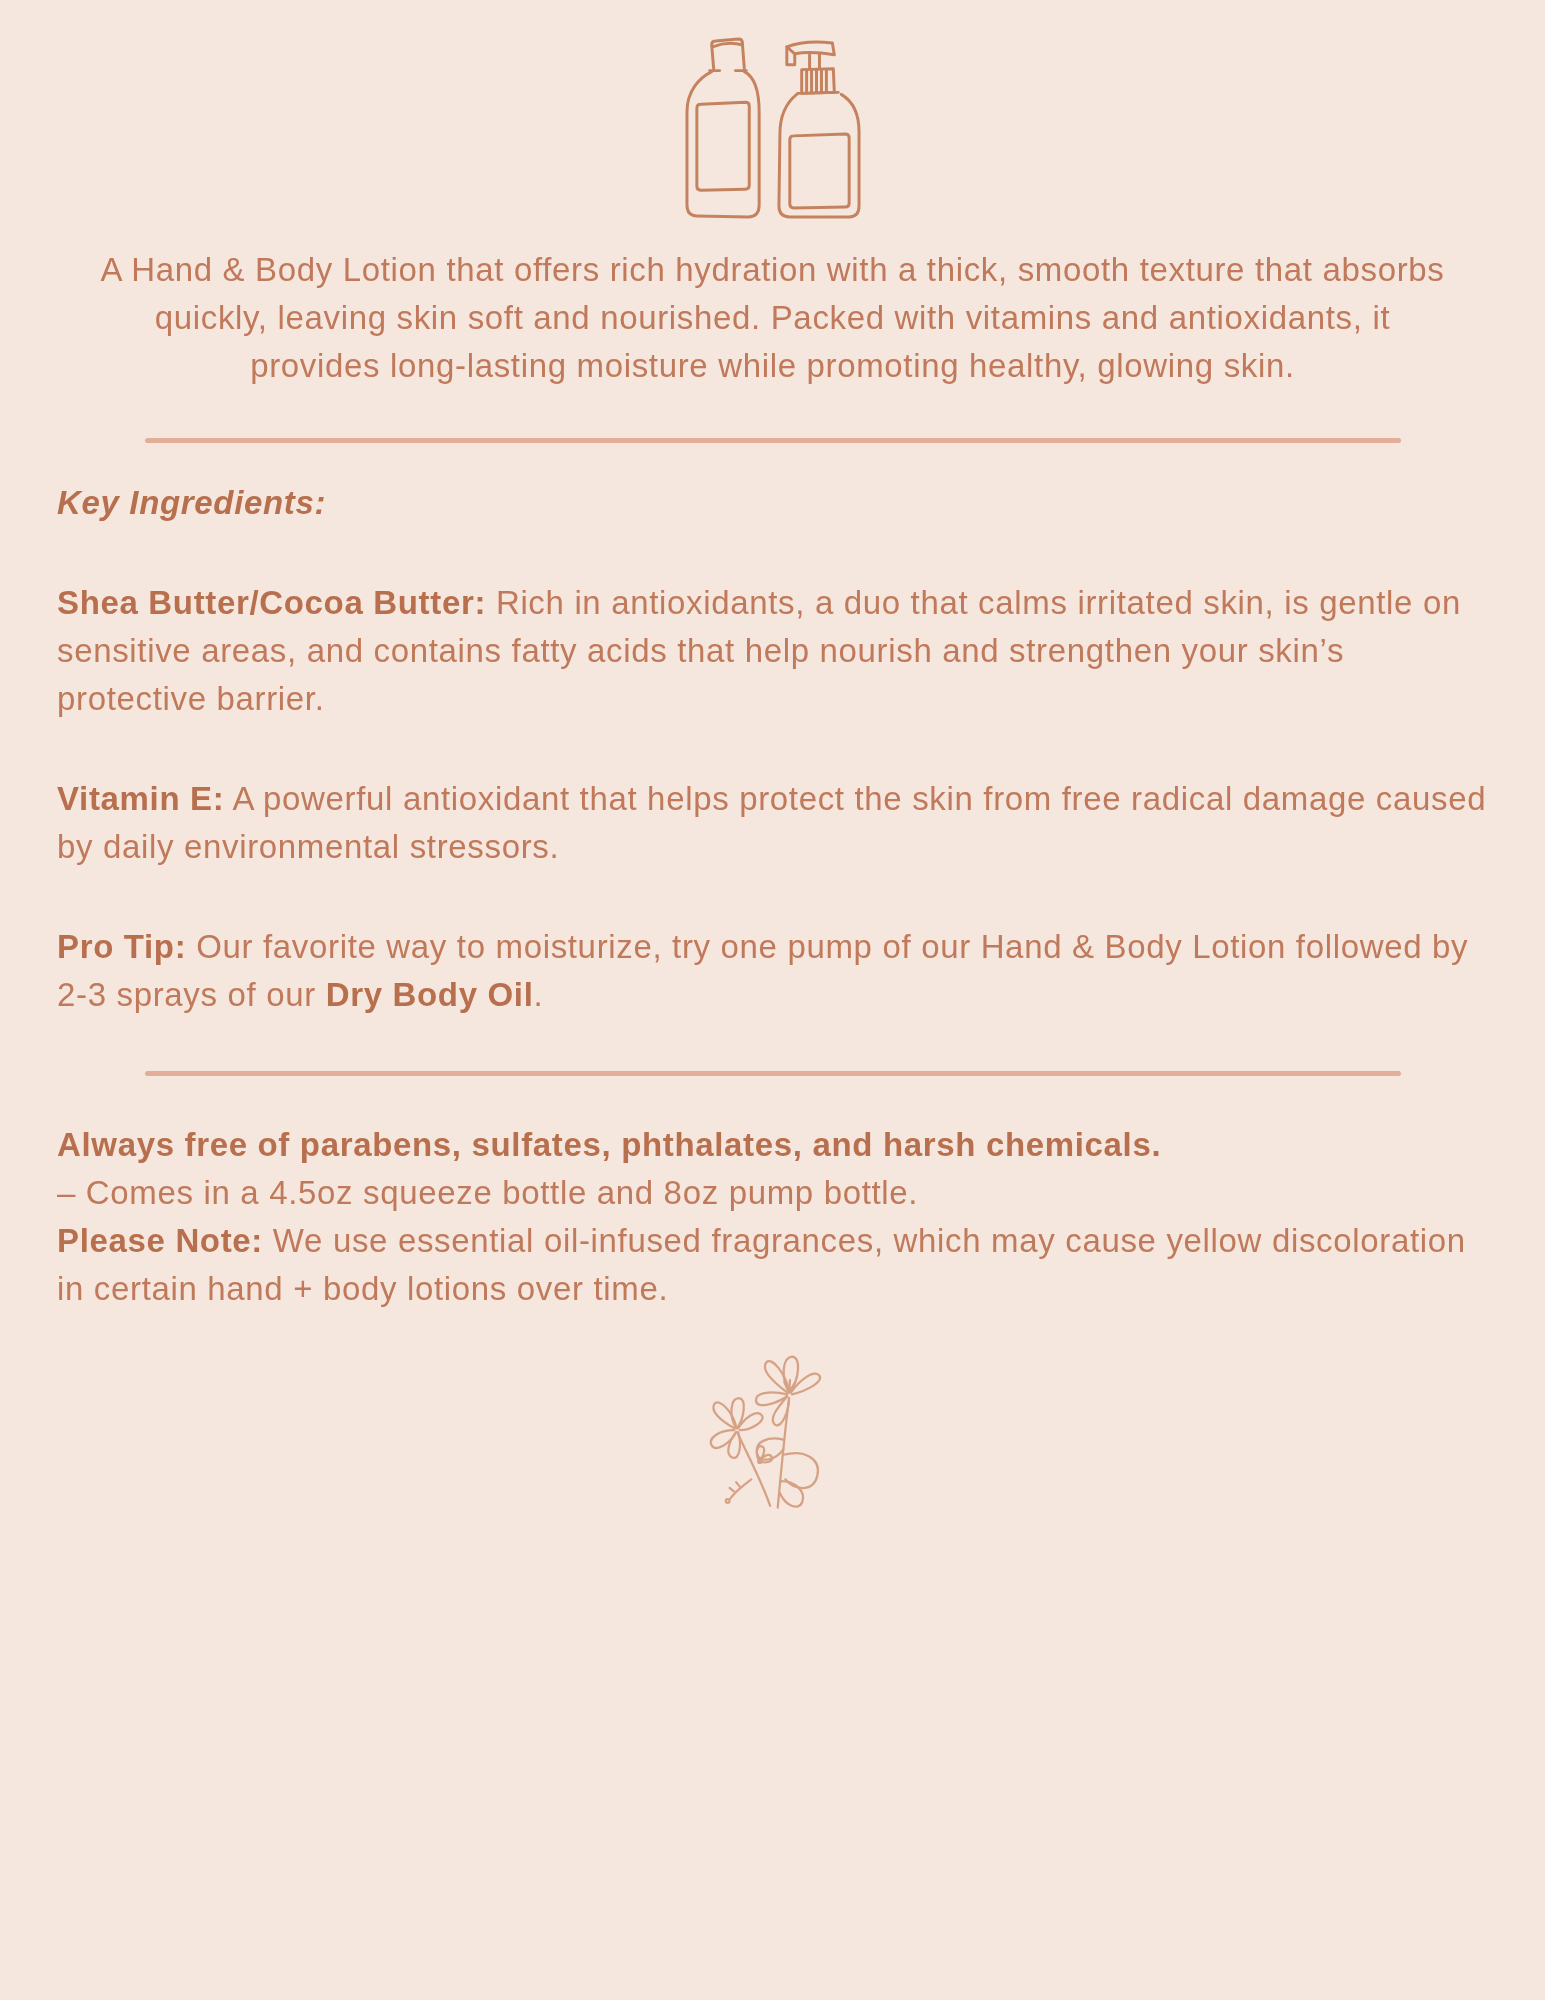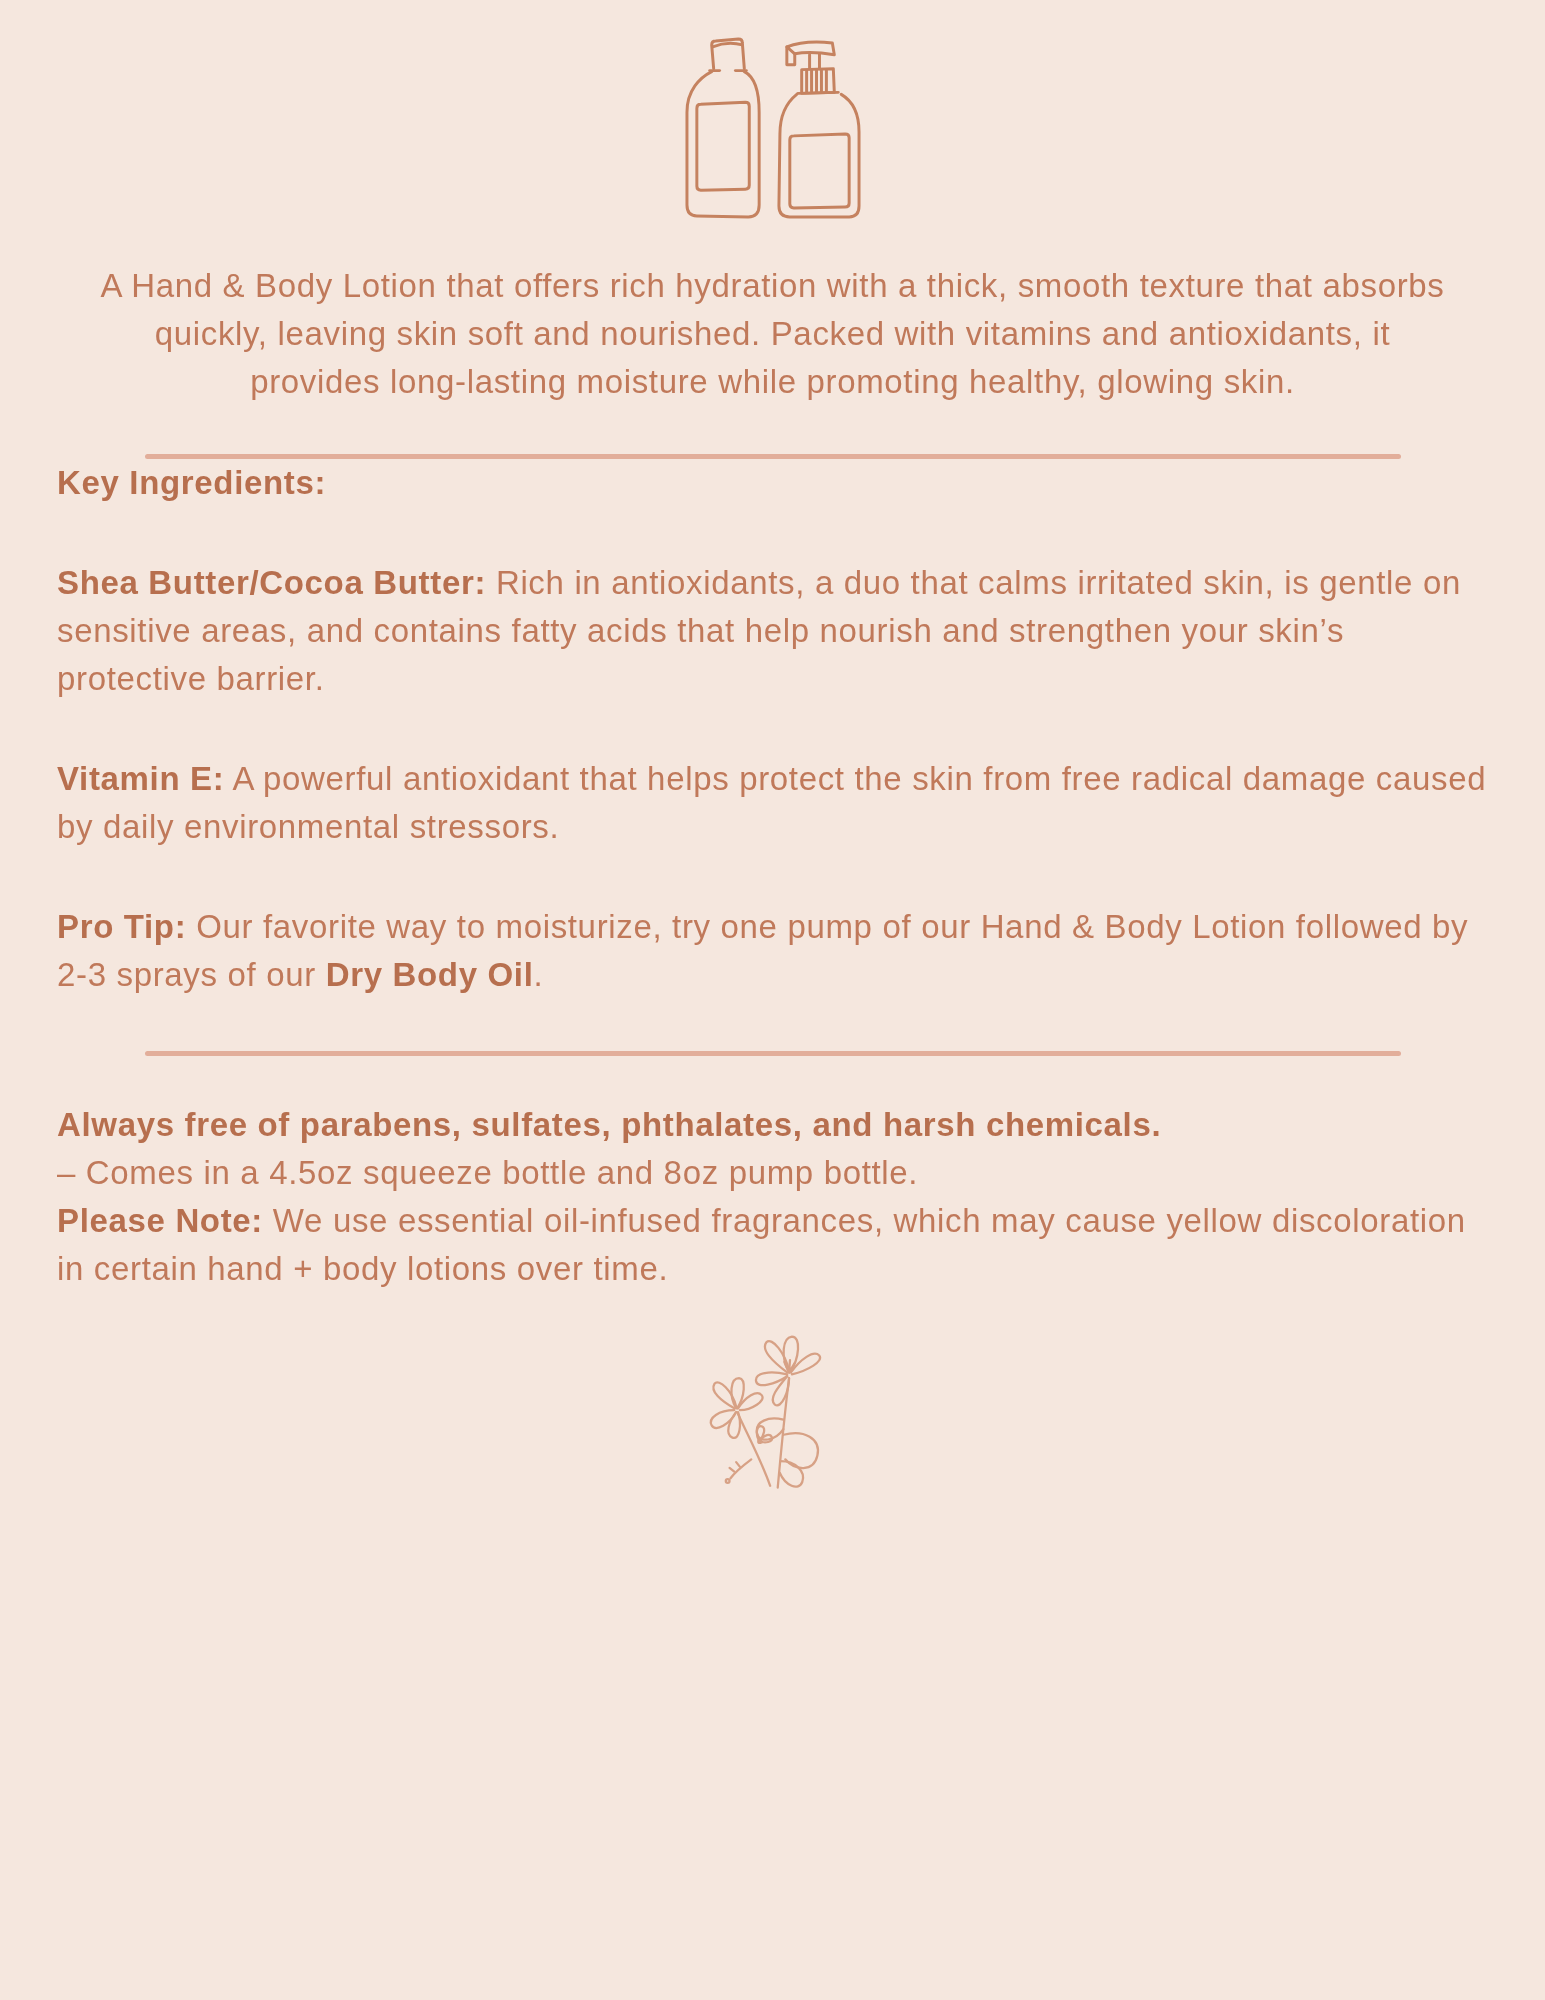--- a/index.html
+++ b/index.html
@@ -11,26 +11,26 @@
   .page{
     width:1545px;height:2000px;
     box-sizing:border-box;
     padding:0 57px;
     color:var(--txt,#c0795a);
     font-size:33px;line-height:48px;letter-spacing:.02em;
   }
   p{margin:0;}
   .b{font-weight:700;color:var(--bold,#b76f4e);}
   .center{text-align:center;max-width:1350px;margin-left:auto;margin-right:auto;}
-  .intro1{margin-top:40px;}
+  .intro1{margin-top:24px;}
   .intro2{margin-top:44px;}
   .divider{width:1256px;height:5px;border-radius:3px;background:var(--divider,#e2ae9a);margin-left:auto;margin-right:auto;}
   .divider1{margin-top:48px;}
   .divider2{margin-top:52px;}
-  .ki-heading{}
+  .ki-heading{margin-top:36px;font-style:italic;}
   .block{margin-top:52px;}
   .footer{margin-top:45px;}
   .art{display:block;margin-left:auto;margin-right:auto;}
   .bottles{margin-top:30px;color:var(--line,#c5825f);}
   .flower{margin-top:36px;color:var(--flower,#d7a185);}
 </style>
 </head>
 <body>
 
 <div class="page">

